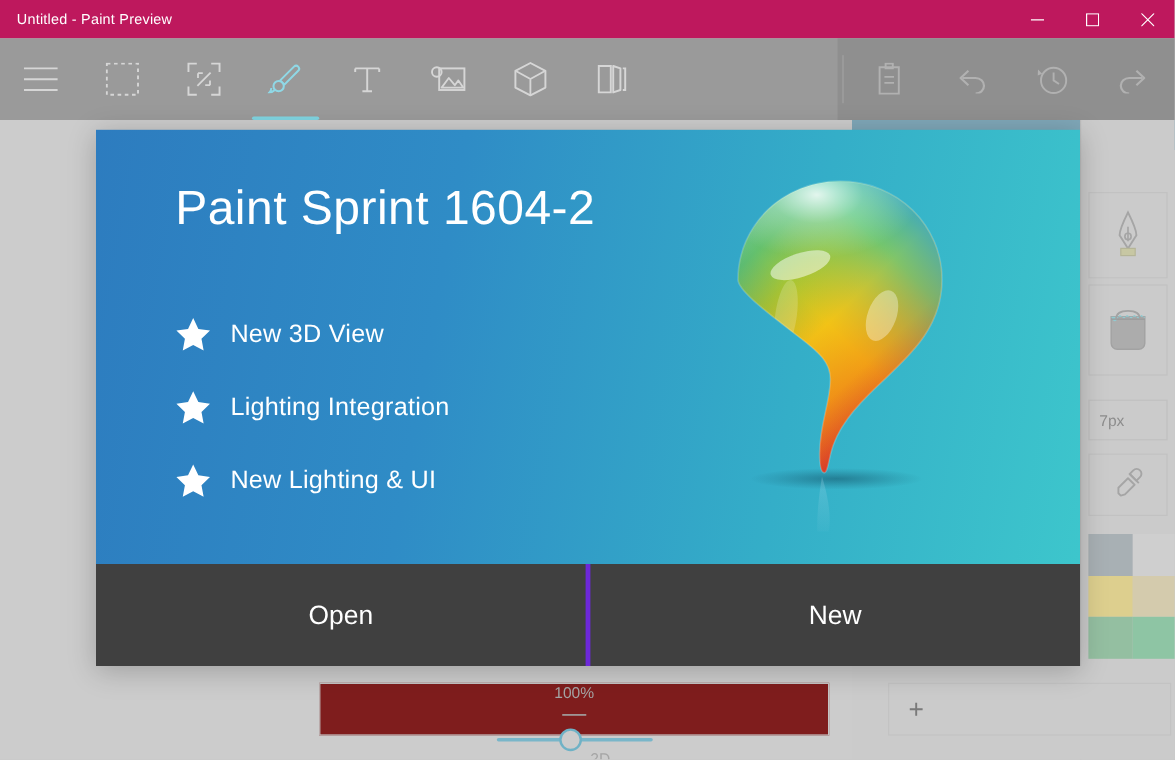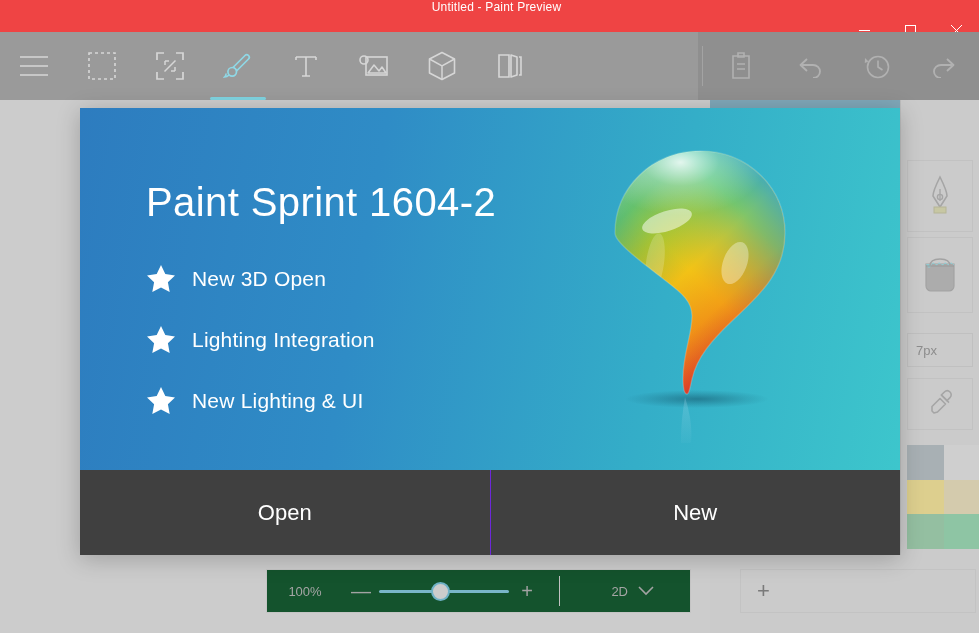--- a/index.html
+++ b/index.html
@@ -6,21 +6,21 @@
   html, body {
     width:979px; height:633px; overflow:hidden;
     font-family:"Liberation Sans", sans-serif;
     background:#c8c8c8;
   }
   #app { position:relative; width:979px; height:633px; overflow:hidden; background:#cccccc; }
 
   
   #titlebar {
     position:absolute; left:0; top:0; width:979px; height:32px;
-    background:#ef4444; display:flex; align-items:center;flex-direction:column;
+    background:#be185d; display:flex; align-items:center;
   }
   #titlebar .title {
     color:#ffffff; font-size:12px; padding-left:14px; letter-spacing:.2px;
     white-space:nowrap;
   }
   .wincontrols { margin-left:auto; display:flex; height:32px; }
   .wincontrol {
     width:46px; height:32px; display:flex; align-items:center; justify-content:center;
     color:#ffffff;
   }
@@ -88,21 +88,22 @@
   }
 
   
   #statusbar {
     position:absolute; left:0; top:555px; width:710px; height:78px;
     background:#cccccc;
   }
   #zoomgroup {
     position:absolute; left:266px; top:14px; width:425px; height:44px;
     border:1px solid #c4c4c4; display:flex; align-items:center;
-    background:#14532d;
+    background:#7f1d1d;
+    flex-direction:column;
   }
   .zoomlabel { width:76px; text-align:center; color:#a5a5a5; font-size:13px; }
   .zoombtn { width:36px; text-align:center; color:#a3a3a3; font-size:20px; line-height:1; }
   .sliderwrap { position:relative; width:130px; height:22px; display:flex; align-items:center; }
   .slidertrack { position:absolute; left:0; right:0; top:10px; height:3px; background:#79b6c9; border-radius:2px; }
   .sliderthumb {
     position:absolute; left:52px; top:2px; width:19px; height:19px;
     border-radius:50%; border:2px solid #6fb2c6; background:#cccccc;
   }
   .zoomdivider { width:1px; height:30px; background:#c2c2c2; margin:0 8px 0 14px; }
@@ -113,39 +114,39 @@
   #splash {
     position:absolute; left:80px; top:108px; width:820px; height:447px;
     box-shadow:0 4px 22px rgba(0,0,0,.22); overflow:hidden;
   }
   #splash-hero {
     position:relative; width:100%; height:362px;
     background:linear-gradient(100deg,#2d7cbf 0%,#2f8cc6 35%,#34aec8 70%,#3dc6cc 100%);
     overflow:hidden;
   }
   #splash-title {
-    position:absolute; left:66px; top:72px;
+    position:absolute; left:66px; top:44px;
     color:#ffffff; font-size:40px; font-weight:300; letter-spacing:.4px;
     white-space:nowrap;
   }
   #features { position:absolute; left:66px; top:140px; }
   .feature { display:flex; align-items:center; height:61px; }
   .feature .star { width:46px; display:flex; align-items:center; }
   .feature .ftext { color:#ffffff; font-size:21px; font-weight:300; letter-spacing:.2px; }
 
   #logo { position:absolute; left:505px; top:35px; width:230px; height:300px; }
 
   #splash-actions {
     display:flex; width:100%; height:85px; background:#404040;
   }
   .action {
     flex:1; display:flex; align-items:center; justify-content:center;
     color:#ffffff; font-size:22px; font-weight:300;
   }
-  .action + .action { border-left:1px solid #6d28d9; }
+  .action + .action { border-left:4px solid #6d28d9; }
 </style>
 </head>
 <body>
 
 <div id="app">
 
   <div id="titlebar">
     <span class="title">Untitled - Paint Preview</span>
     <div class="wincontrols">
       <div class="wincontrol">
@@ -335,21 +336,21 @@
 
       <div id="splash-title">Paint Sprint 1604-2</div>
 
       <div id="features">
         <div class="feature">
           <span class="star">
             <svg width="30" height="29" viewBox="0 0 30 29">
                 <path d="M15 1l4.3 9.1 9.7 1.3-7.1 6.9 1.8 9.7L15 23.4 6.3 28l1.8-9.7L1 11.4l9.7-1.3z" fill="#ffffff"></path>
               </svg>
           </span>
-          <span class="ftext">New 3D Open</span>
+          <span class="ftext">New 3D View</span>
         </div>
         <div class="feature">
           <span class="star">
             <svg width="30" height="29" viewBox="0 0 30 29">
                 <path d="M15 1l4.3 9.1 9.7 1.3-7.1 6.9 1.8 9.7L15 23.4 6.3 28l1.8-9.7L1 11.4l9.7-1.3z" fill="#ffffff"></path>
               </svg>
           </span>
           <span class="ftext">Lighting Integration</span>
         </div>
         <div class="feature">

